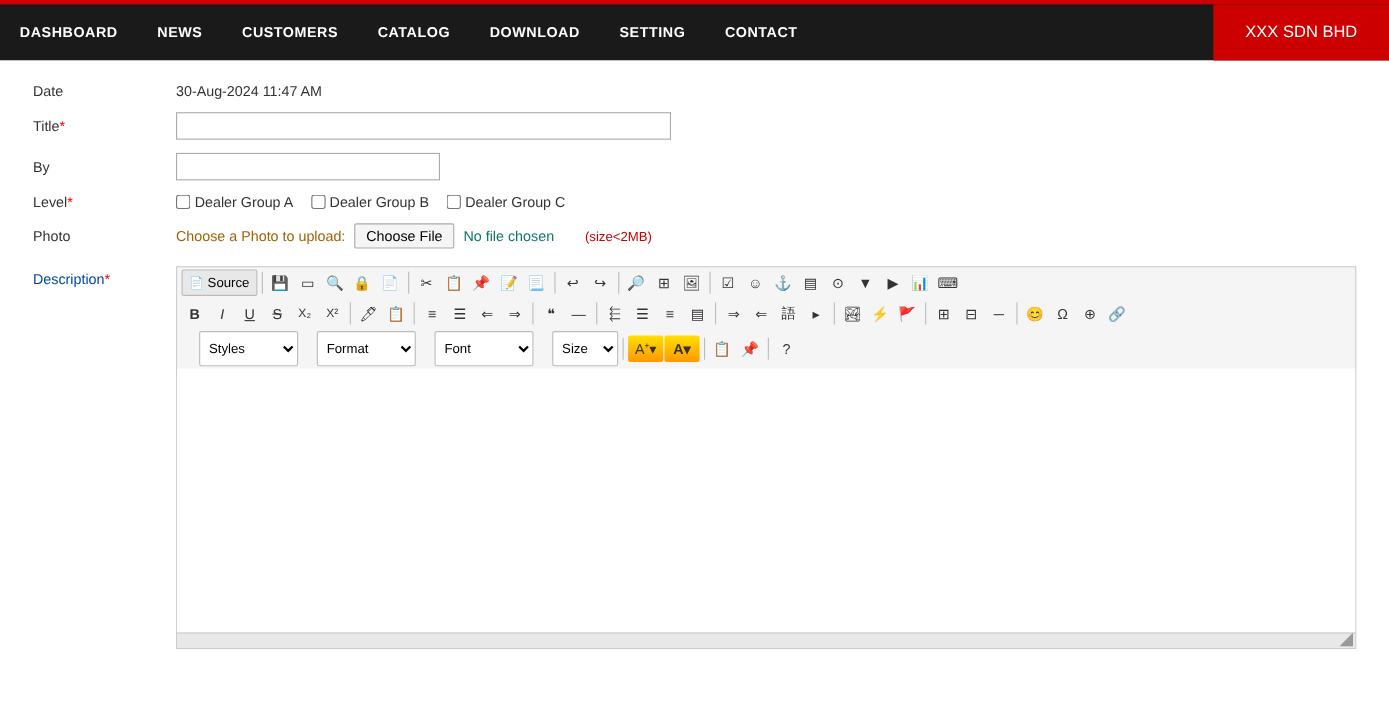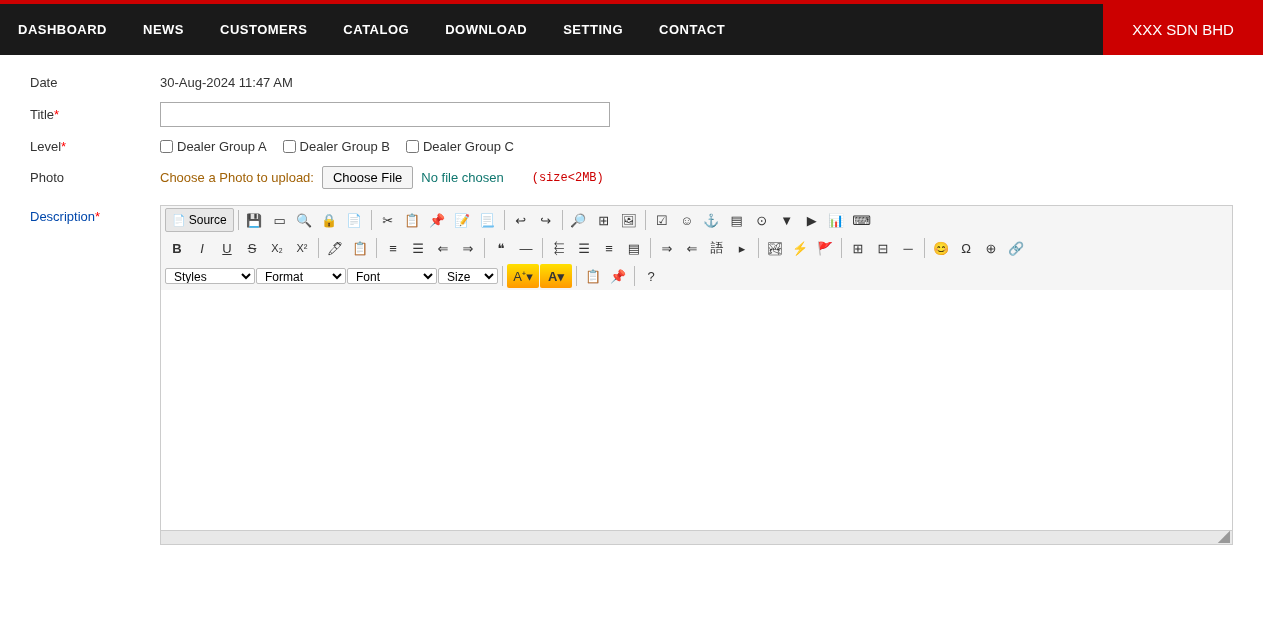--- a/index.html
+++ b/index.html
@@ -45,21 +45,21 @@
     .checkbox-item { display: flex; align-items: center; gap: 4px; font-size: 13px; color: #333; }
     .checkbox-item input { margin: 0; }
 
     .photo-row { display: flex; align-items: center; gap: 8px; }
     .choose-label { font-size: 13px; color: #a16207; }
     .choose-file-btn {
       background: #f5f5f5; border: 1px solid #aaa; padding: 3px 10px;
       font-size: 13px; cursor: pointer; border-radius: 2px;
     }
     .no-file { font-size: 13px; color: #0f766e; }
-    .size-hint { font-size: 12px; color: #cc0000; margin-left: 20px; font-family: Liberation Mono, monospace; }
+    .size-hint { font-size: 12px; color: #cc0000; margin-left: 20px; }
 
     
     .editor-container {
       border: 1px solid #ccc; background: #f5f5f5;
       margin-left: 0; margin-top: 4px;
     }
     .toolbar-row {
       display: flex; align-items: center; flex-wrap: wrap; gap: 1px;
       padding: 2px 4px; width: 100%;
     }
@@ -69,22 +69,22 @@
       width: 24px; height: 24px; background: transparent; border: none;
       border-radius: 2px; cursor: pointer; font-size: 13px; color: #333;
       padding: 0;
     }
     .tb-btn.bold { font-weight: bold; }
     .tb-btn.italic { font-style: italic; }
     .tb-btn.underline { text-decoration: underline; }
     .tb-btn.strike { text-decoration: line-through; }
 
     .tb-select {
-      height: 16px; font-size: 12px; border: 1px solid #bbb; background: #fff;
-      padding: 0 4px; cursor: pointer; border-radius: 2px;
+      height: 32px; font-size: 12px; border: 1px solid #bbb; background: #fff;
+      padding: 0 4px; cursor: pointer; border-radius: 2px; margin-left: 16px;
     }
     .styles-select { width: 90px; }
     .format-select { width: 90px; }
     .font-select { width: 90px; }
     .size-select { width: 60px; }
 
     .editor-body {
       background: #fff; min-height: 240px; padding: 8px;
       border: none; outline: none; font-size: 13px;
     }
@@ -134,20 +134,26 @@
 
   <div class="form-row">
     <div class="form-label">
       <span>Title</span><span class="req">*</span>
     </div>
     <div class="form-value">
       <input type="text" class="title-input" style="">
     </div>
   </div>
 
+  <div class="form-row">
+    <div class="form-label">By</div>
+    <div class="form-value">
+      <input type="text" class="by-input" style="">
+    </div>
+  </div>
 
   <div class="form-row">
     <div class="form-label">
       <span>Level</span><span class="req">*</span>
     </div>
     <div class="form-value checkbox-group">
       <label class="checkbox-item">
         <input type="checkbox" style="">
         <span>Dealer Group A</span>
       </label>

